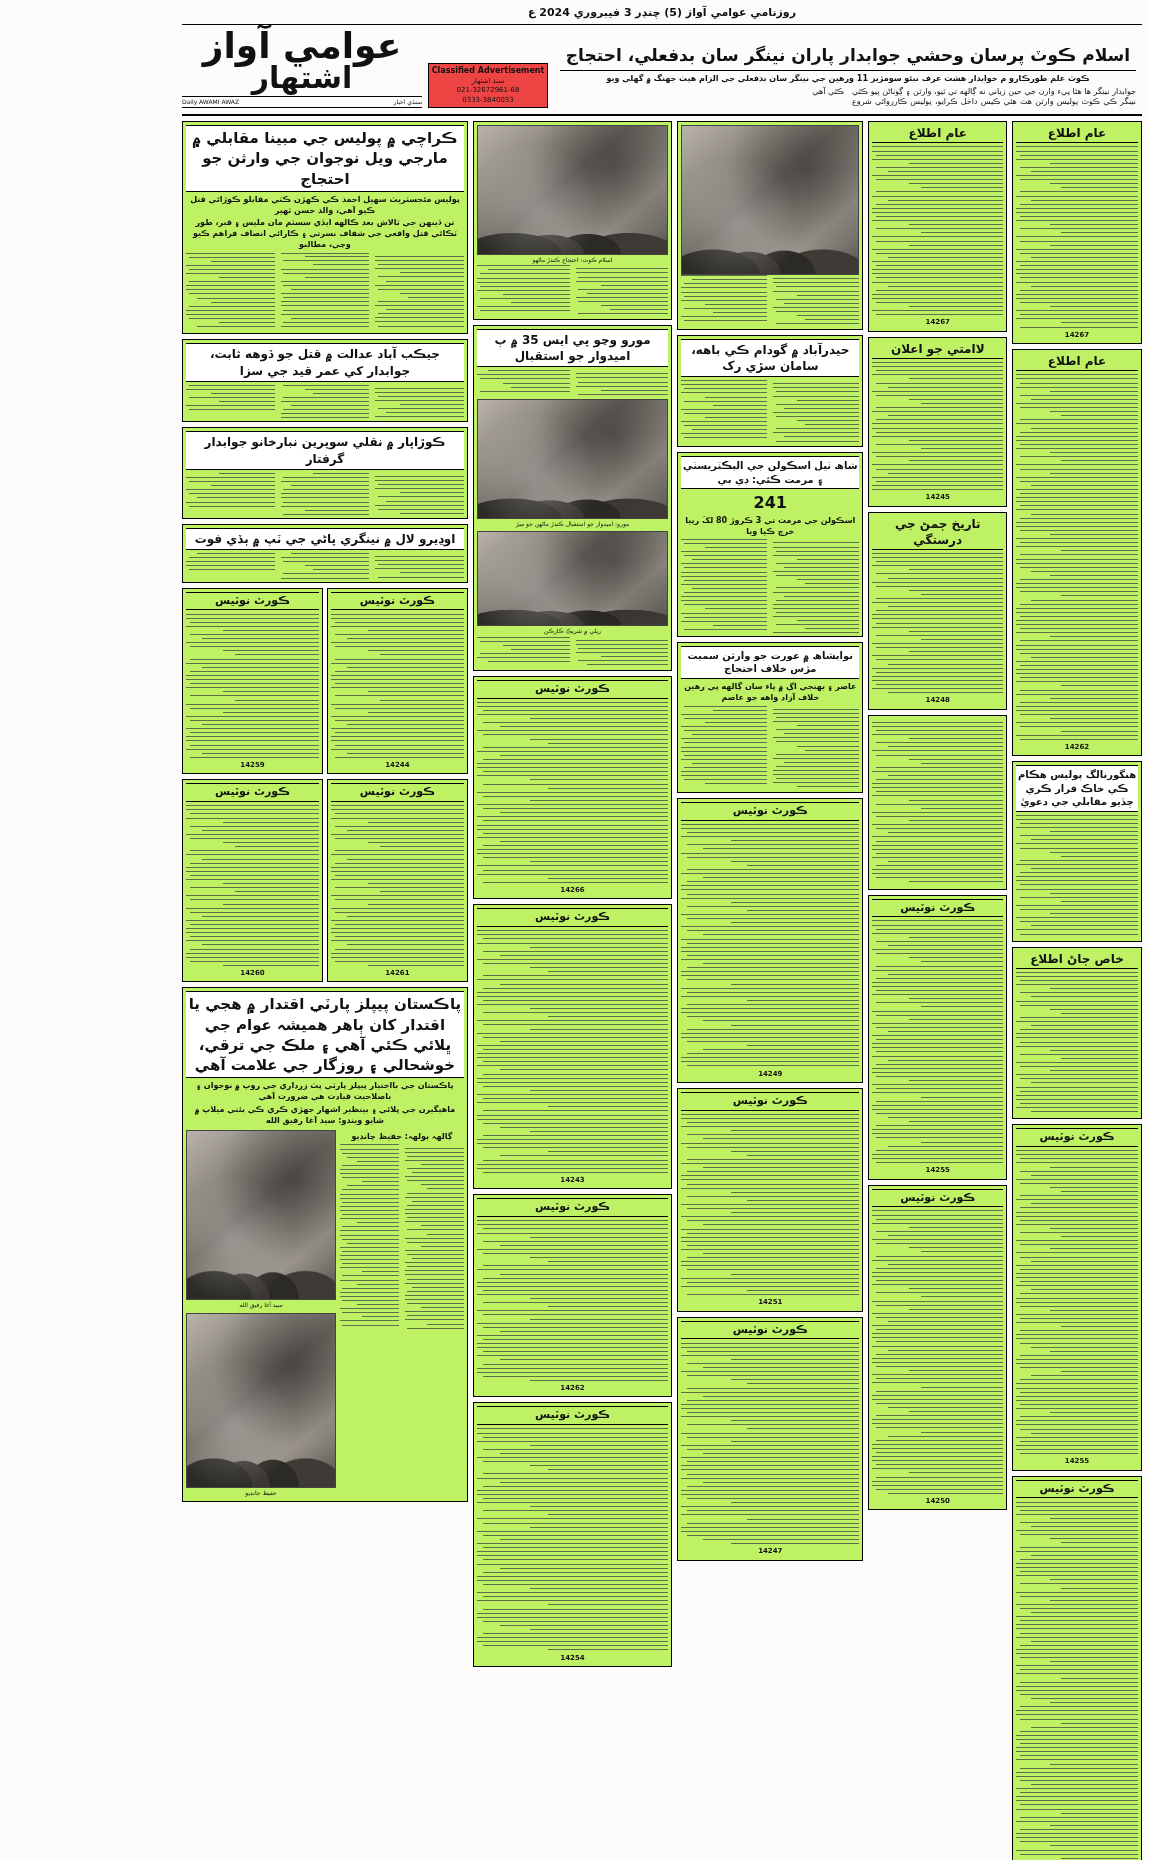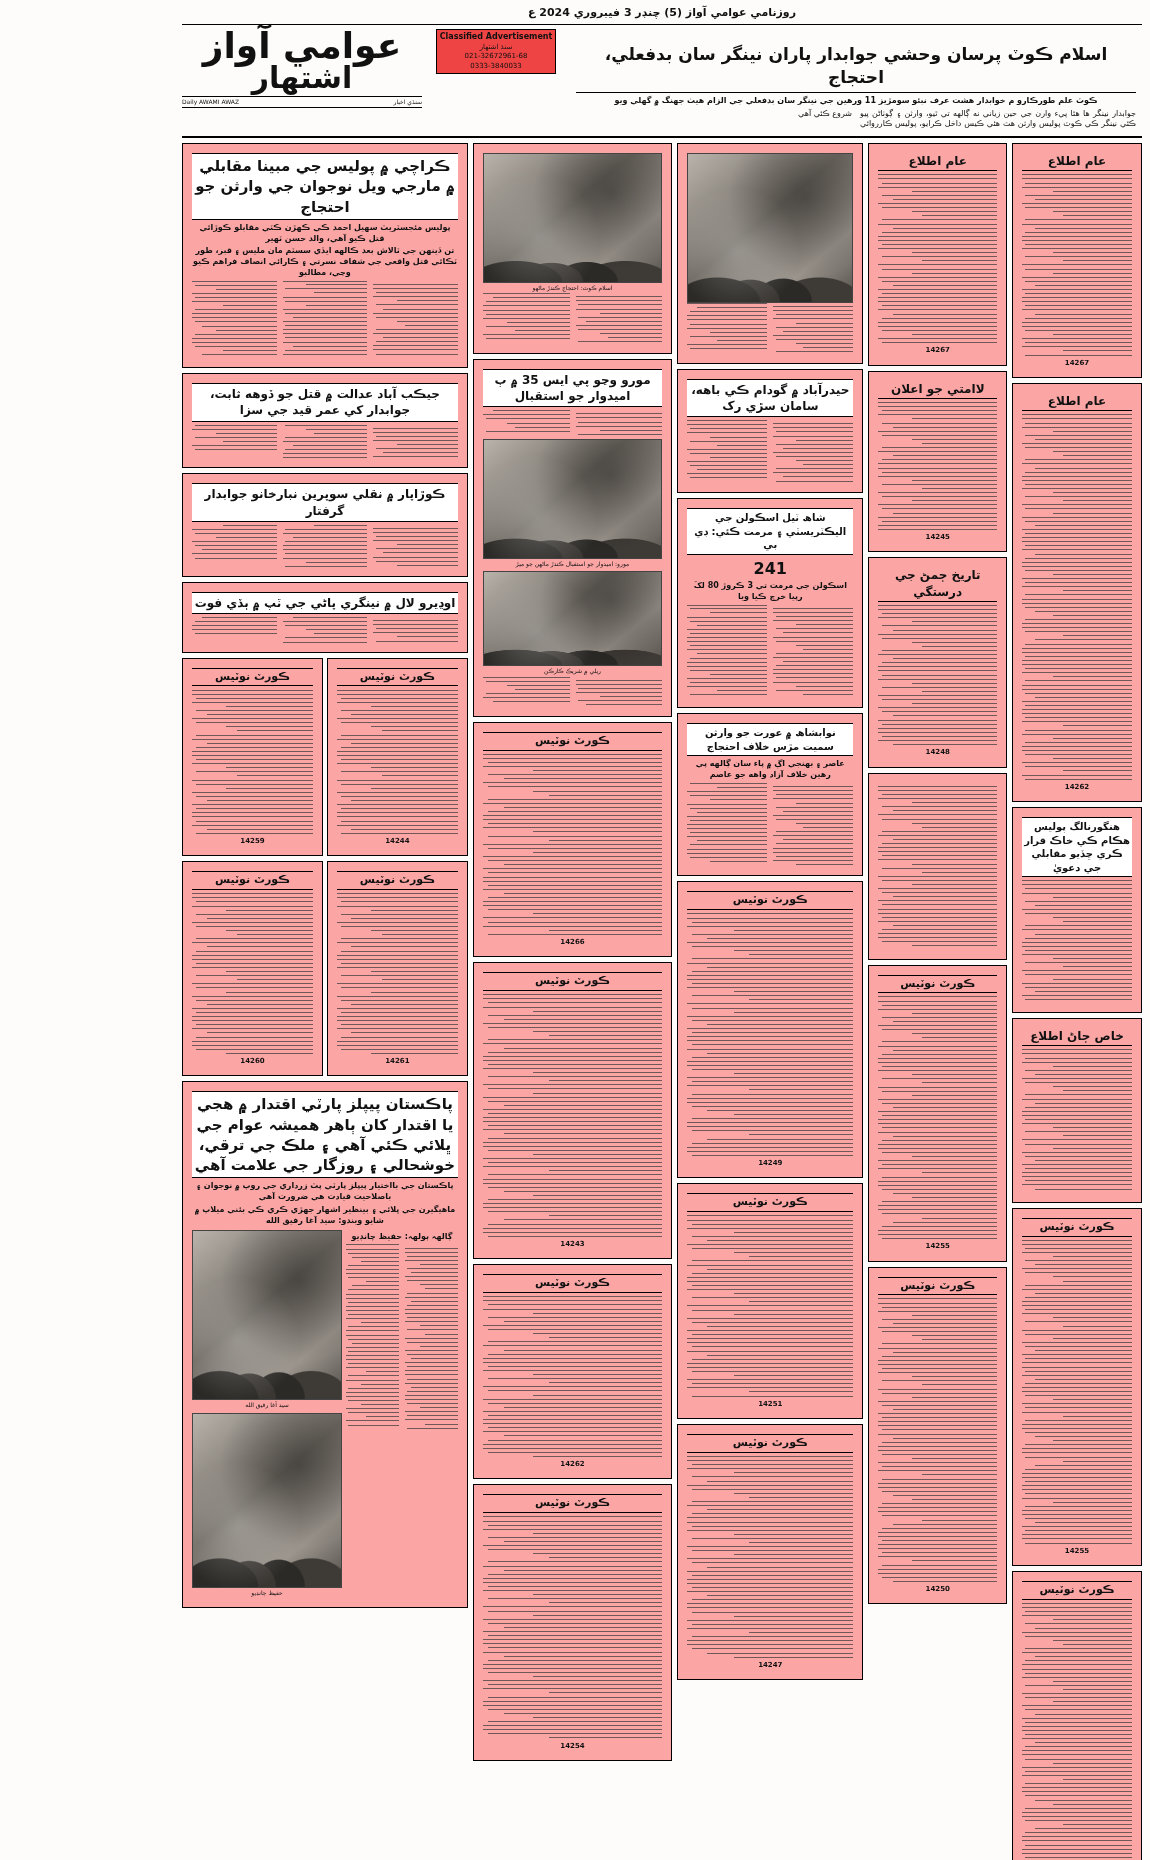--- a/index.html
+++ b/index.html
@@ -21,24 +21,24 @@
   
   .masthead-bar {
     display:flex; align-items:center; justify-content:center;
     border-bottom:1px solid #000;
     padding-bottom:3px;
     font-size:11px; font-weight:bold;
   }
 
   .masthead {
     display:flex; flex-direction:row-reverse;
-    align-items:flex-start;
+    align-items:flex-end;
     border-bottom:2px solid #000;
     padding:4px 0 6px 0;
-    gap:14px;
+    gap:6px;
   }
   .logo-block {
     width:240px; text-align:center;
     display:flex; flex-direction:column; justify-content:center;
   }
   .logo-title {
     font-size:36px; font-weight:bold; letter-spacing:-1px;
     line-height:0.95;
   }
   .logo-title2 { font-size:30px; font-weight:bold; line-height:1; }
@@ -60,21 +60,21 @@
   }
   .lead-sub { font-size:8px; text-align:justify; column-count:2; column-gap:8px; }
 
   
   .cols {
     display:flex; flex-direction:row-reverse;
     gap:5px; margin-top:5px;
   }
   .col { display:flex; flex-direction:column; gap:5px; }
 
-  .box { border:1px solid #000; background:#fca5a5; padding:9px; }
+  .box { border:1px solid #000; background:#bef264; padding:3px; }
 
   .hl {
     font-weight:bold; text-align:center;
     border-bottom:1.5px solid #000; border-top:1.5px solid #000;
     padding:2px 1px; margin-bottom:3px; font-size:12px;
     background:#fff;
   }
   .hl.sm { font-size:10px; }
   .hl.lg { font-size:15px; }
   .subhead { font-weight:bold; font-size:8px; text-align:center; margin:2px 0; }

